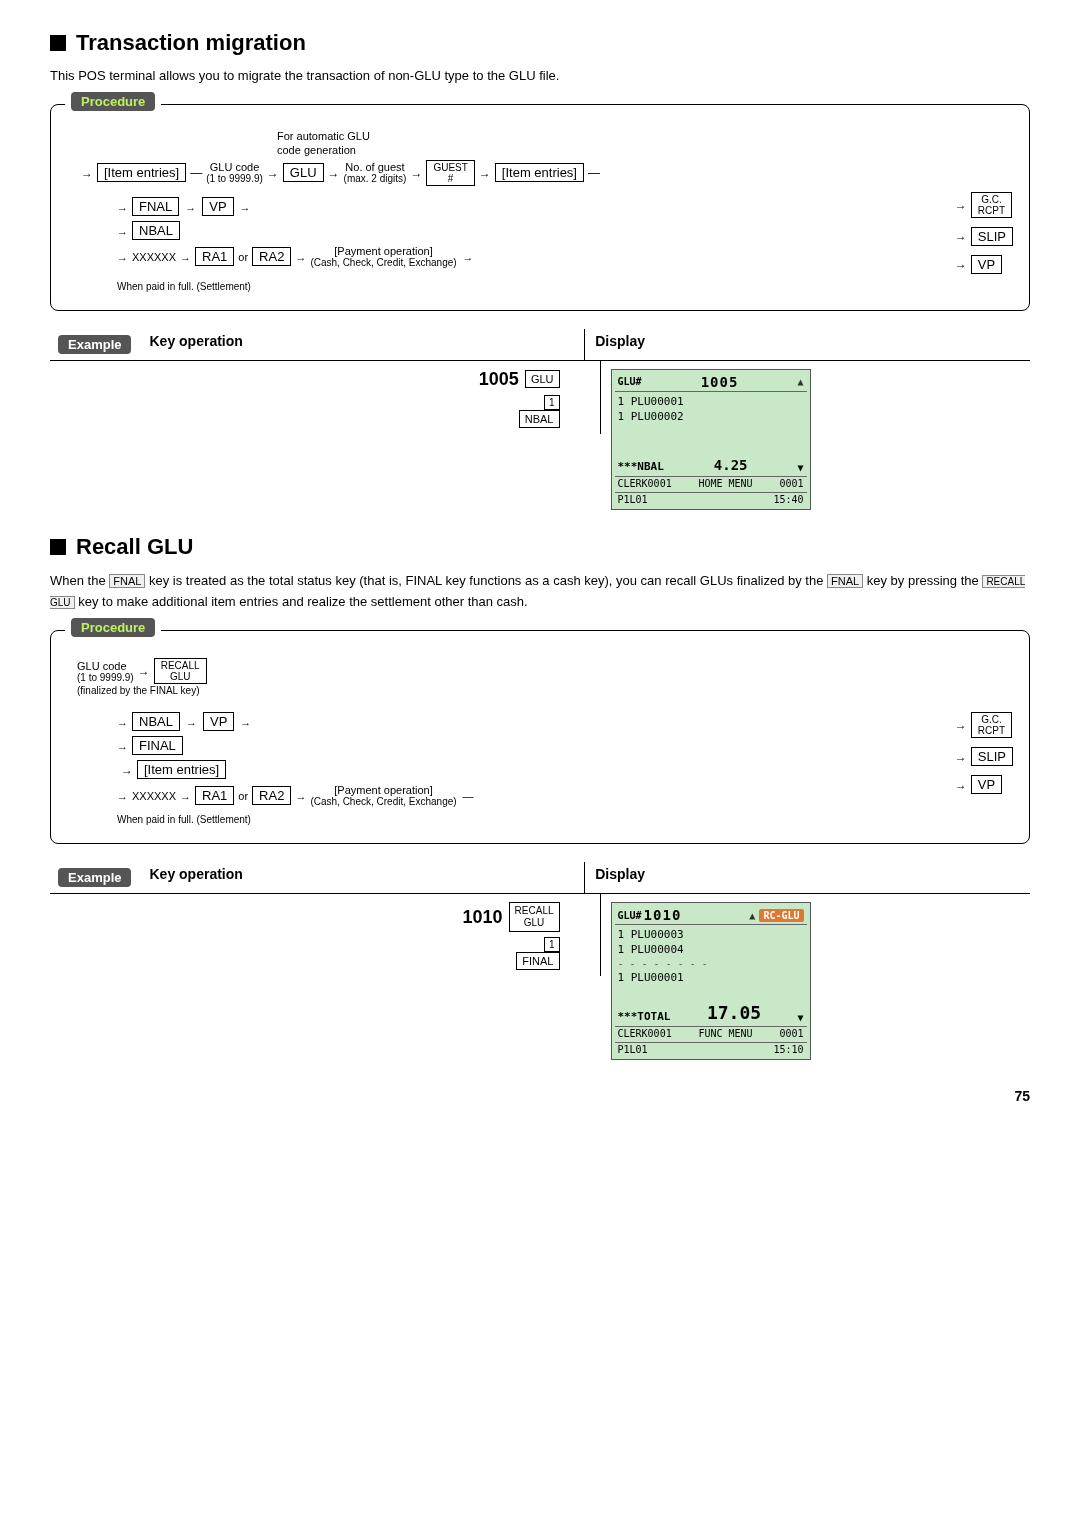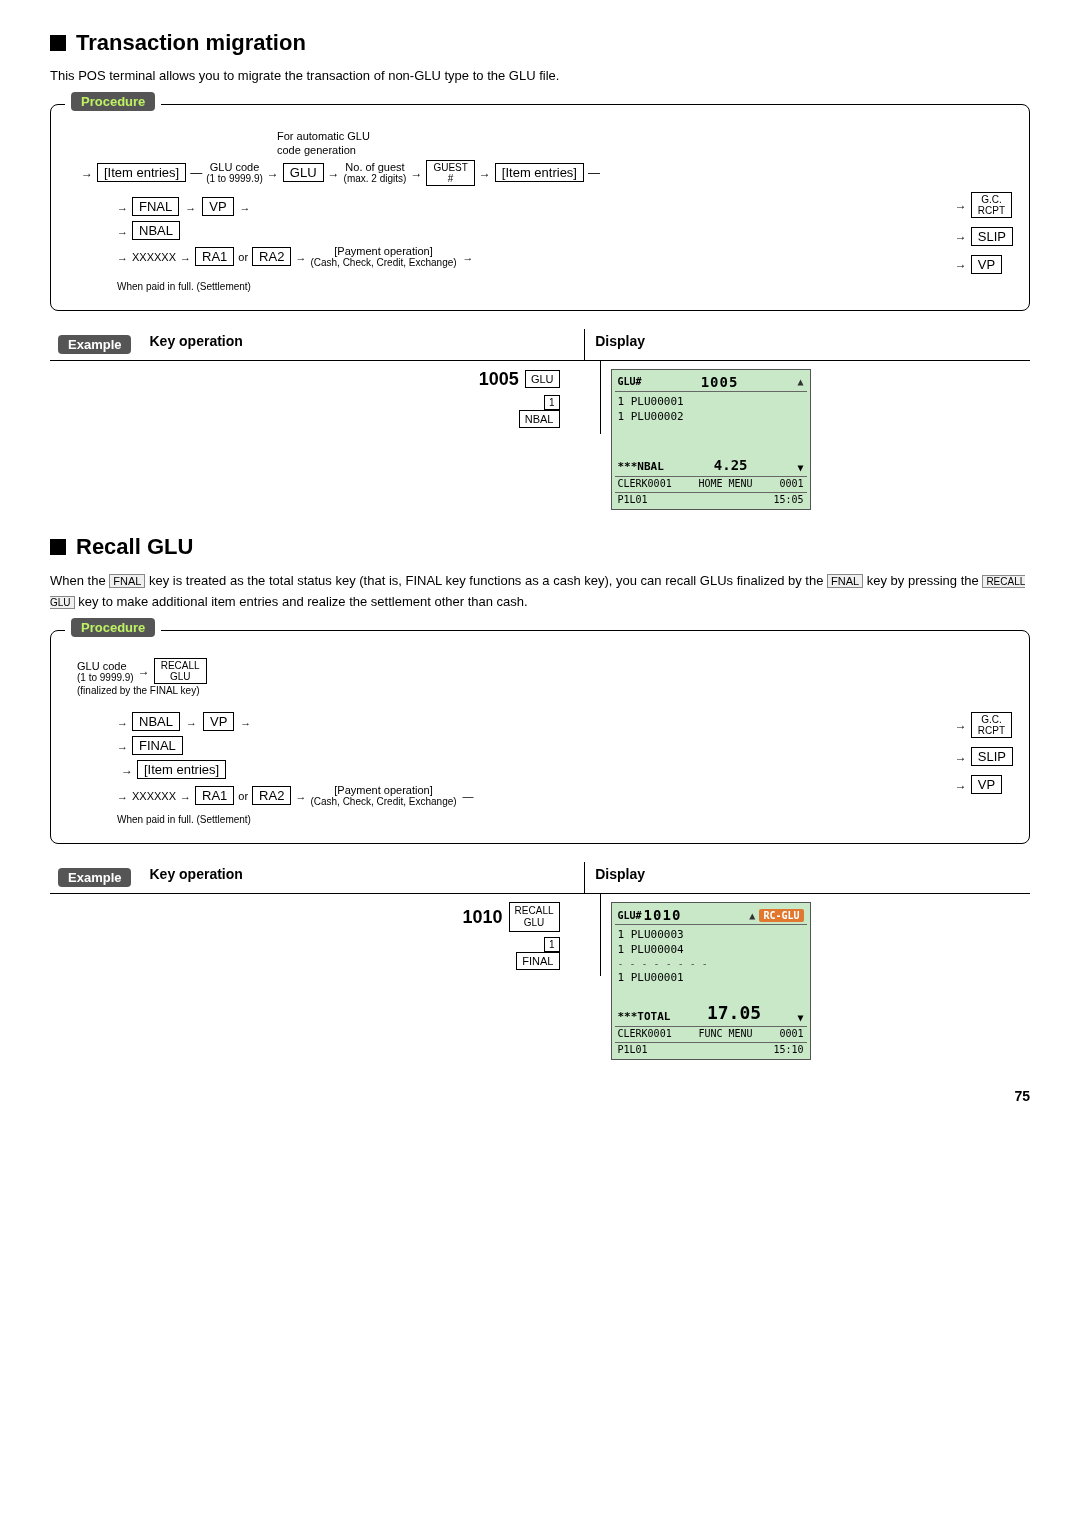--- a/index.html
+++ b/index.html
@@ -397,21 +397,21 @@
             <span style="font-weight:bold;font-size:14px;">4.25</span>
               <span style="font-size:10px;">▼</span>
           </div>
           <div class="display-footer">
             <span>CLERK0001</span>
             <span>HOME MENU</span>
             <span>0001</span>
           </div>
           <div class="display-footer">
             <span>P1L01</span>
-            <span>15:05</span>
+            <span>15:40</span>
           </div>
         </div>
       </div>
     </div>
   </div>
 
 </div>
 
 <div>
   <div class="section-title">

